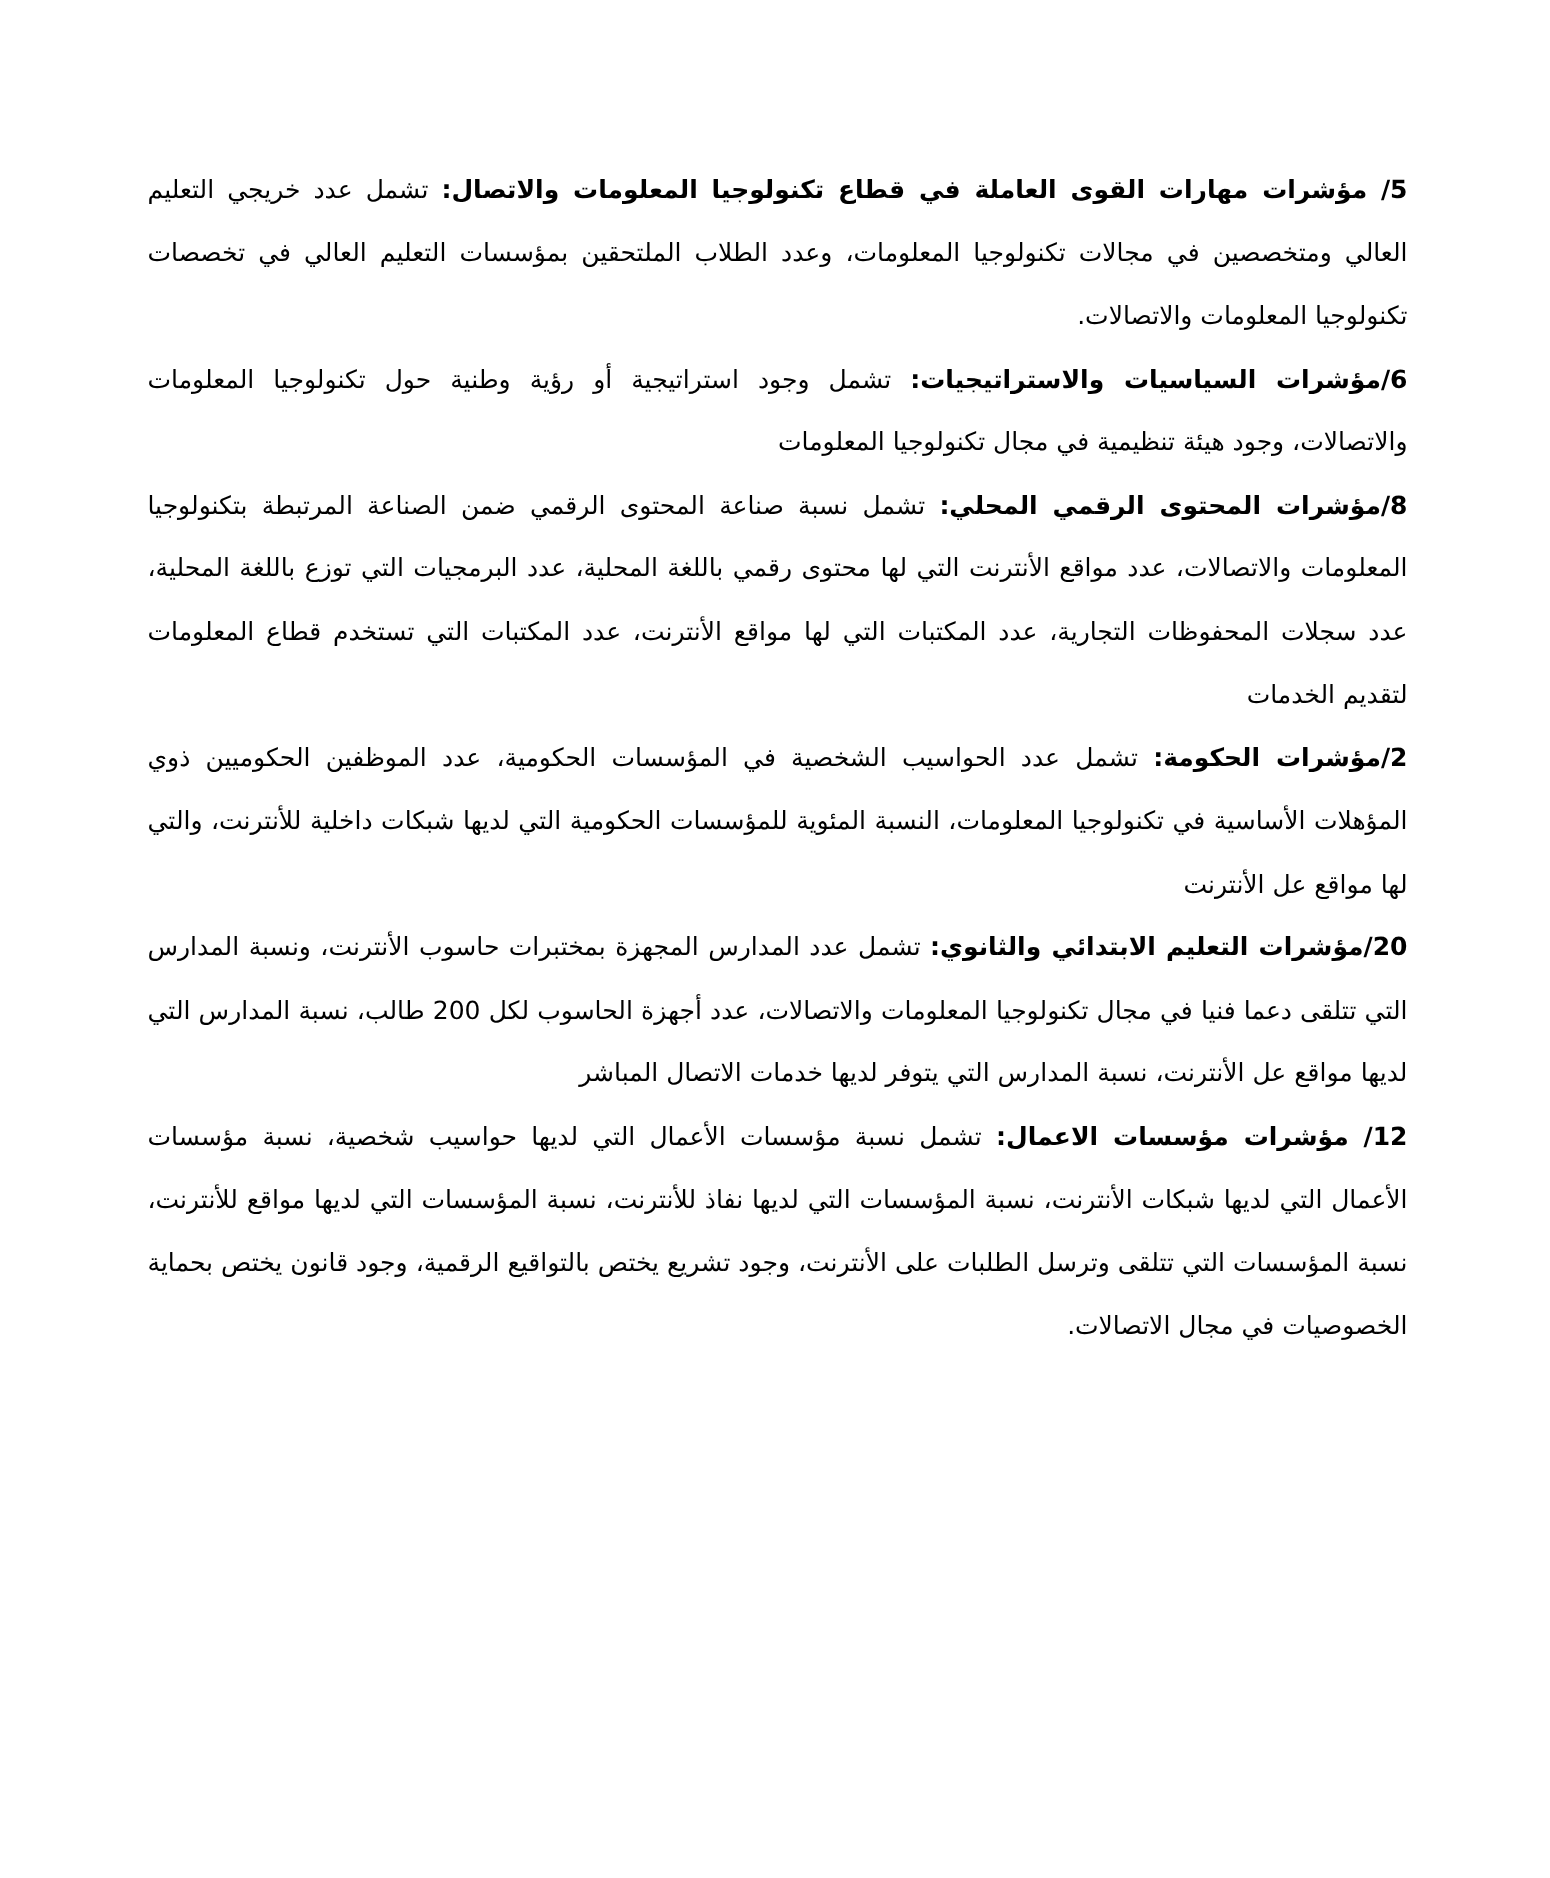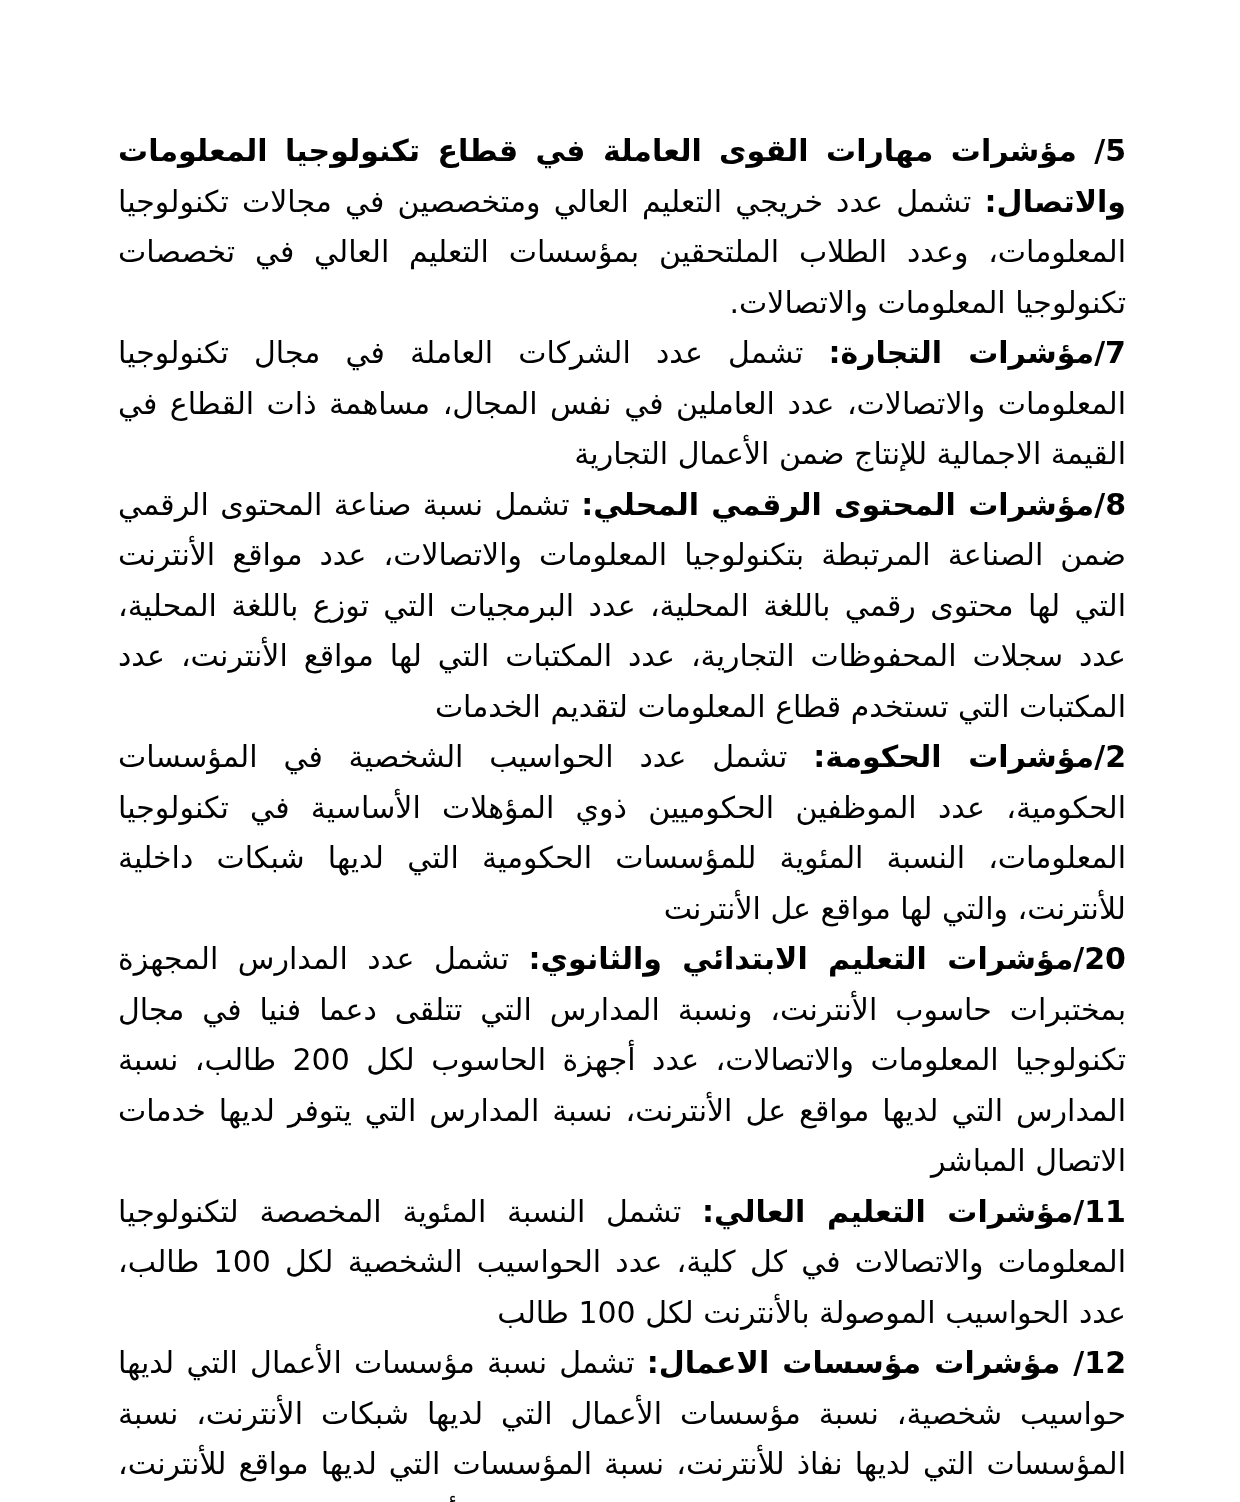--- a/index.html
+++ b/index.html
@@ -21,45 +21,44 @@
     padding: 126px 114px 0 118px;
     background: #ffffff;
   }
   .doc {
     direction: rtl;
     unicode-bidi: embed;
   }
   p.para {
     margin: 0;
     padding: 0;
-    font-size: 30px;
+    font-size: 20px;
     line-height: 50.5px;
     text-align: justify;
     text-justify: inter-word;
     color: #000000;
   }
   p.para strong.head {
     font-weight: bold;
   }
 </style>
 </head>
 <body>
 
 <div class="sheet">
   <div class="doc">
 
     <p class="para"><strong class="head">5/ مؤشرات مهارات القوى العاملة في قطاع تكنولوجيا المعلومات والاتصال:</strong><span> تشمل عدد خريجي التعليم العالي ومتخصصين في مجالات تكنولوجيا المعلومات، وعدد الطلاب الملتحقين بمؤسسات التعليم العالي في تخصصات تكنولوجيا المعلومات والاتصالات.</span></p>
 
+    <p class="para"><strong class="head">6/مؤشرات السياسيات والاستراتيجيات:</strong><span> تشمل وجود استراتيجية أو رؤية وطنية حول تكنولوجيا المعلومات والاتصالات، وجود هيئة تنظيمية في مجال تكنولوجيا المعلومات</span></p>
 
-    <p class="para"><strong class="head">7/مؤشرات التجارة:</strong><span> تشمل عدد الشركات العاملة في مجال تكنولوجيا المعلومات والاتصالات، عدد العاملين في نفس المجال، مساهمة  ذات القطاع في القيمة الاجمالية للإنتاج ضمن الأعمال التجارية</span></p>
 
     <p class="para"><strong class="head">8/مؤشرات المحتوى الرقمي المحلي:</strong><span> تشمل نسبة صناعة المحتوى الرقمي ضمن الصناعة المرتبطة بتكنولوجيا المعلومات والاتصالات، عدد مواقع الأنترنت التي لها محتوى رقمي باللغة المحلية، عدد البرمجيات التي توزع باللغة المحلية، عدد سجلات المحفوظات التجارية، عدد المكتبات التي لها مواقع الأنترنت، عدد المكتبات التي تستخدم قطاع المعلومات لتقديم الخدمات</span></p>
 
     <p class="para"><strong class="head">2/مؤشرات الحكومة:</strong><span> تشمل عدد الحواسيب الشخصية في المؤسسات الحكومية، عدد الموظفين الحكوميين ذوي المؤهلات الأساسية في تكنولوجيا المعلومات، النسبة المئوية للمؤسسات الحكومية التي لديها شبكات داخلية للأنترنت، والتي لها مواقع عل الأنترنت</span></p>
 
     <p class="para"><strong class="head">20/مؤشرات التعليم الابتدائي والثانوي:</strong><span> تشمل عدد المدارس المجهزة بمختبرات حاسوب الأنترنت، ونسبة المدارس التي تتلقى دعما فنيا في مجال تكنولوجيا المعلومات والاتصالات، عدد أجهزة الحاسوب لكل 200 طالب، نسبة المدارس التي لديها مواقع عل الأنترنت، نسبة المدارس التي يتوفر لديها خدمات الاتصال المباشر</span></p>
 
-    <p class="para"><strong class="head">11/مؤشرات التعليم العالي:</strong><span> تشمل النسبة المئوية المخصصة لتكنولوجيا المعلومات والاتصالات في كل كلية، عدد الحواسيب الشخصية لكل 100 طالب، عدد الحواسيب الموصولة بالأنترنت لكل 100 طالب</span></p>
 
     <p class="para"><strong class="head">12/ مؤشرات مؤسسات الاعمال:</strong><span> تشمل نسبة مؤسسات الأعمال التي لديها  حواسيب شخصية، نسبة مؤسسات الأعمال التي لديها شبكات الأنترنت، نسبة المؤسسات التي لديها نفاذ للأنترنت،  نسبة المؤسسات التي لديها مواقع للأنترنت، نسبة المؤسسات التي تتلقى وترسل الطلبات على الأنترنت، وجود تشريع يختص بالتواقيع الرقمية، وجود قانون يختص بحماية الخصوصيات في مجال الاتصالات.</span></p>
 
   </div>
 </div>
 
 </body></html>

